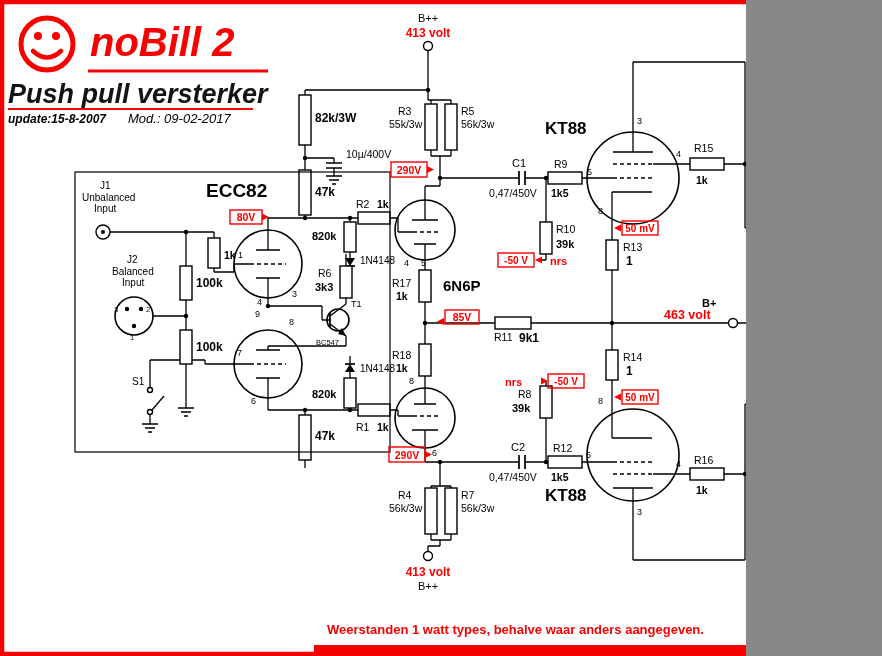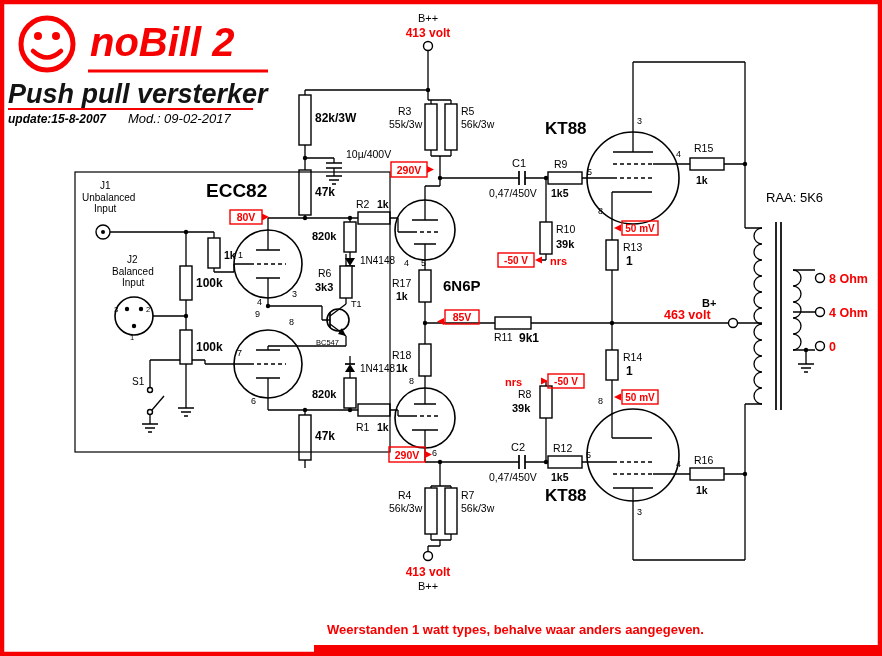--- a/index.html
+++ b/index.html
@@ -1,16 +1,16 @@
 <!DOCTYPE html>
 <html><head>
 <meta charset="utf-8">
 <style>
   html,body{margin:0;padding:0;background:#888;}
-  .canvas{width:882px;height:656px;background:#ec4899;position:relative;overflow:hidden;}
+  .canvas{width:746px;height:656px;background:#ec4899;position:relative;overflow:hidden;}
   svg{display:block;}
   text{font-family:"Liberation Sans",sans-serif;fill:#000;}
   .logo{font-size:40px;font-style:italic;font-weight:bold;fill:#f70000;}
   .ptitle{font-size:27px;font-style:italic;font-weight:bold;fill:#141414;}
   .upd{font-size:12px;font-style:italic;font-weight:bold;}
   .mod{font-size:13px;font-style:italic;}
   .s75{font-size:7.5px}.s9{font-size:9px}.s10{font-size:10px}.s105{font-size:10.5px}
   .s11{font-size:11px}.s12{font-size:12px}.s125{font-size:12.5px}.s13{font-size:13px}
   .s15{font-size:15px}.s17{font-size:17px}.s19{font-size:19px}
   .b{font-weight:bold}.mid{text-anchor:middle}

